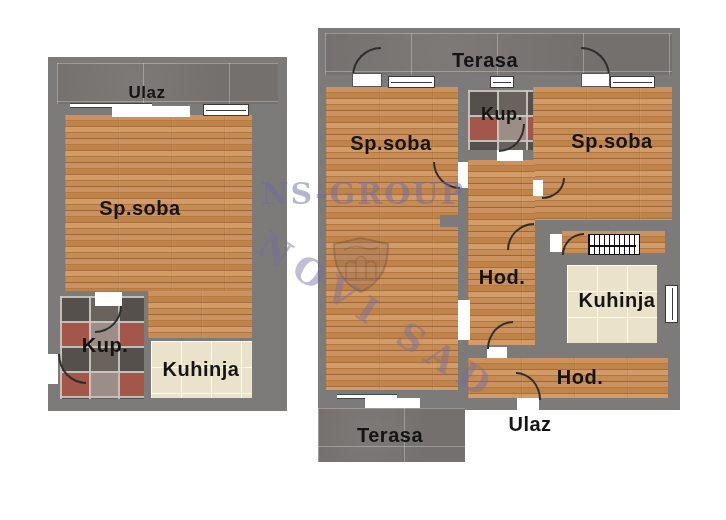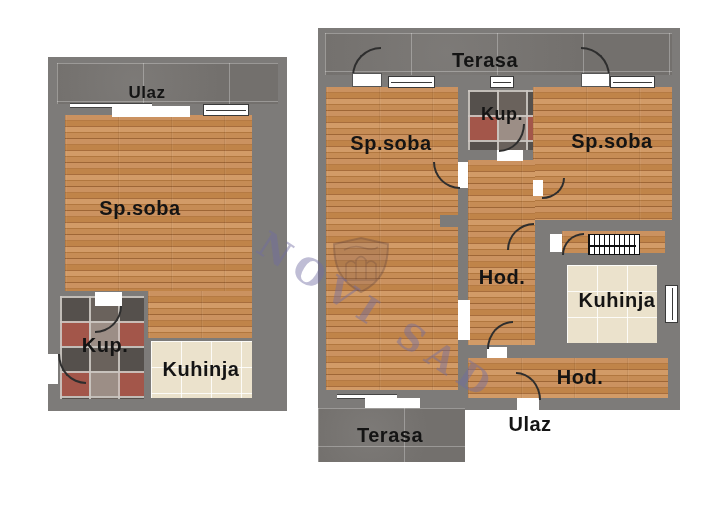--- a/index.html
+++ b/index.html
@@ -144,20 +144,21 @@
     <div class="lbl" style="left:299px;top:272px;">Kuhinja</div>
     <div class="lbl" style="left:262px;top:349px;">Hod.</div>
   </div>
 
   <div class="floor tiled" style="left:318px;top:408px;width:147px;height:54px;">
     <div class="lbl" style="left:72px;top:27px;">Terasa</div>
   </div>
 
   <div class="lbl" style="left:530px;top:424px;">Ulaz</div>
 
+  <div class="wm wm1" style="left:363px;top:193px;">NS-GROUP</div>
   <svg class="wm-shield" style="left:330px;top:236px;" width="62" height="58" viewBox="0 0 62 58">
     <path d="M31 2 L58 8 C58 30 52 46 31 56 C10 46 4 30 4 8 Z" fill="rgba(125,95,90,0.40)" stroke="rgba(85,60,60,0.55)" stroke-width="2"></path>
     <path d="M16 44 L16 28 Q21 22 26 28 L26 44 Z M26 44 L26 24 Q31 17 36 24 L36 44 Z M36 44 L36 28 Q41 22 46 28 L46 44 Z" fill="none" stroke="rgba(85,60,60,0.5)" stroke-width="1.5"></path>
     <path d="M14 14 Q24 8 34 12 Q44 15 48 11" fill="none" stroke="rgba(85,60,60,0.5)" stroke-width="1.5"></path>
   </svg>
   <div class="wm wm-diag" style="left:378px;top:316px;">NOVI SAD</div>
 
 </div>
 
 </body></html>

